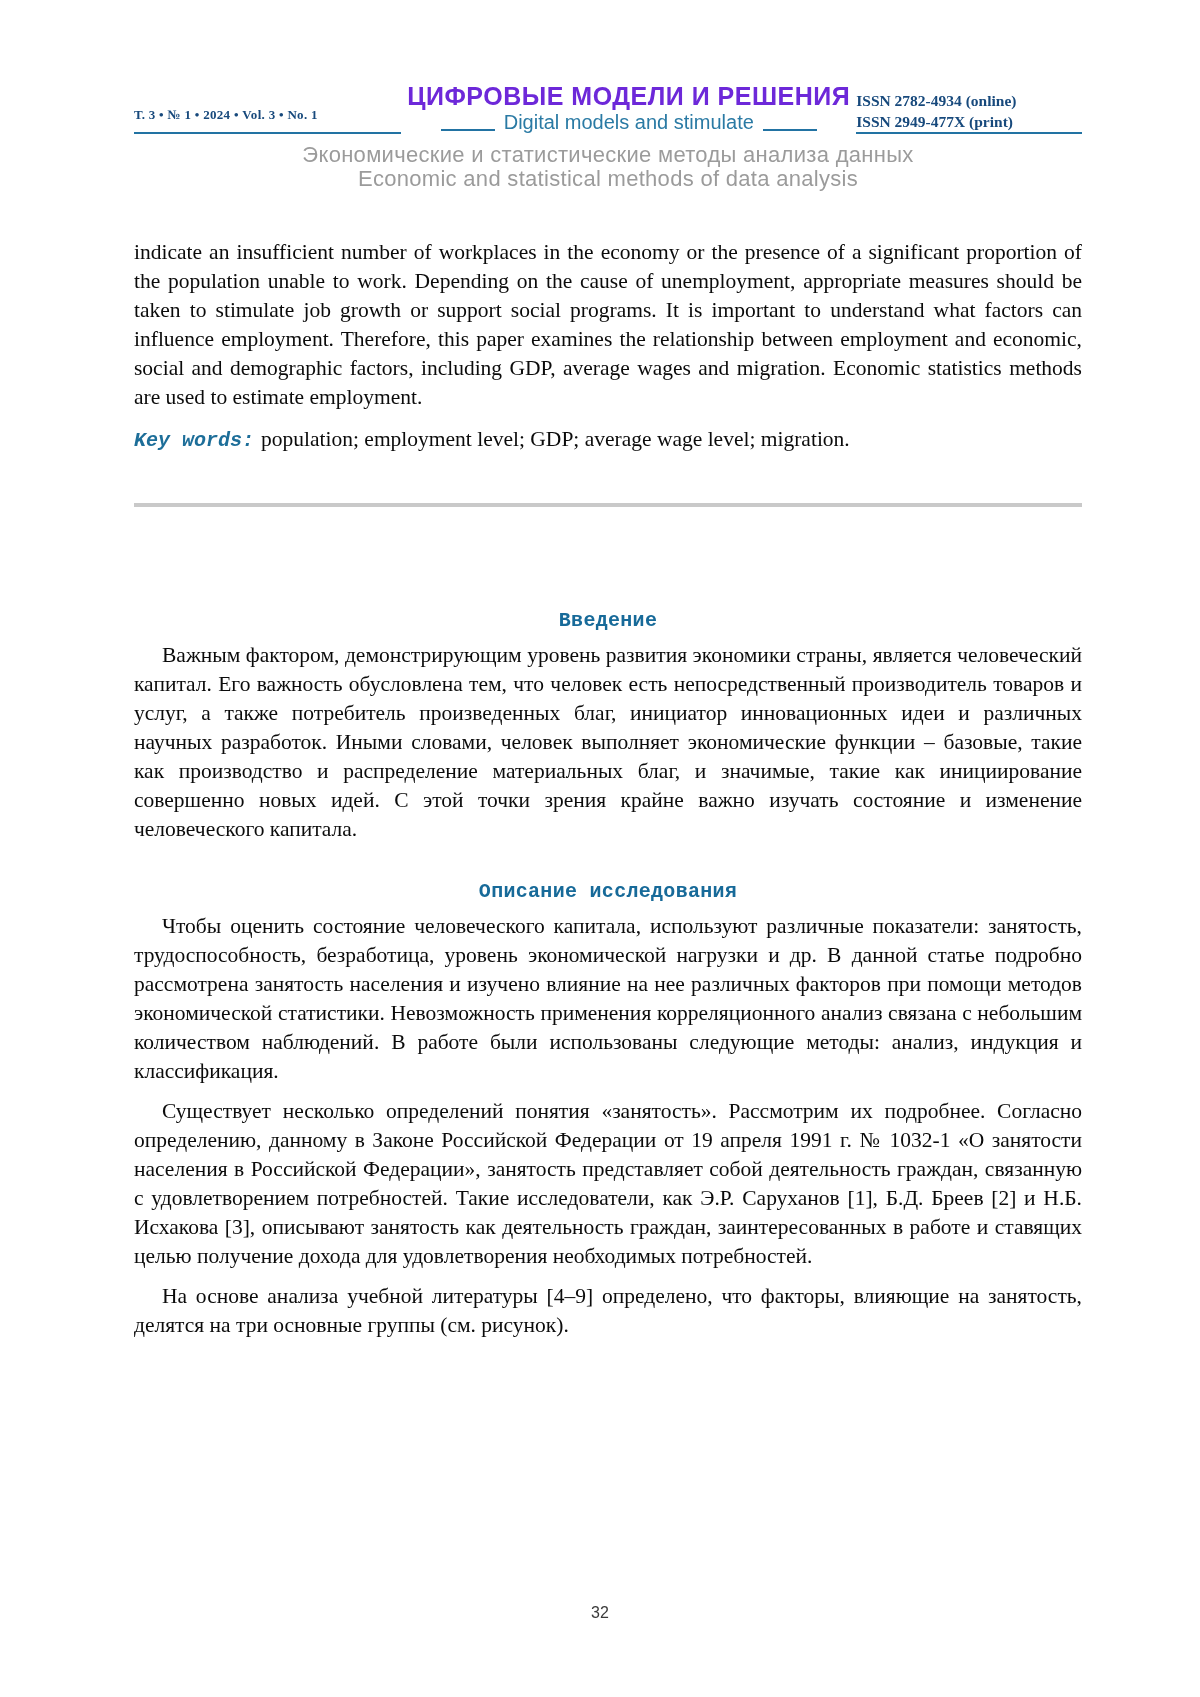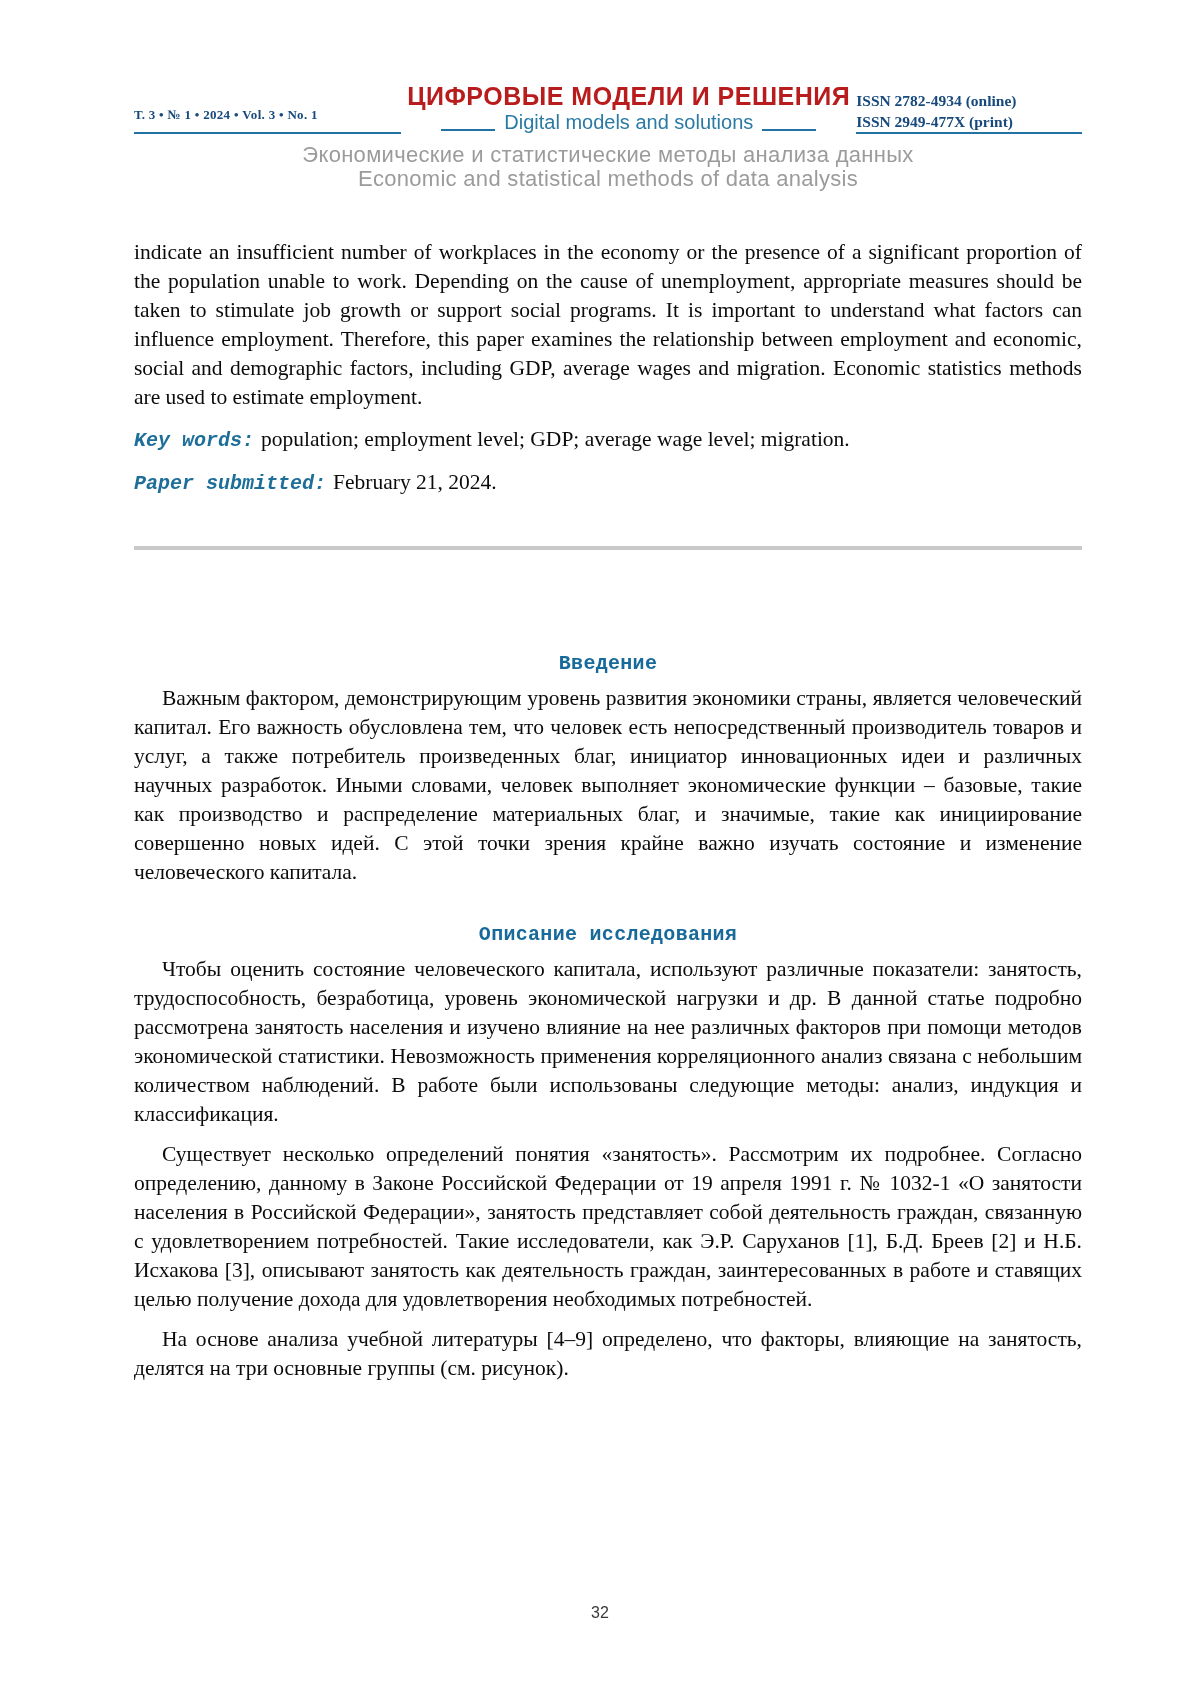--- a/index.html
+++ b/index.html
@@ -36,21 +36,21 @@
   }
   .hdr-center {
     flex: 1;
     text-align: center;
     padding: 0 6px;
   }
   .hdr-title-ru {
     font-family: "Liberation Sans", sans-serif;
     font-weight: bold;
     font-size: 25px;
-    color: #b91c1c;
+    color: #6d28d9;
     letter-spacing: 0.5px;
     white-space: nowrap;
   }
   .hdr-title-en-row {
     display: flex;
     align-items: flex-end;
     justify-content: center;
     gap: 9px;
   }
   .line-seg {
@@ -136,21 +136,21 @@
 <body>
 
 <div class="page">
 
   <div class="header-row">
     <div class="hdr-left">Т. 3 • № 1 • 2024 • Vol. 3 • No. 1</div>
     <div class="hdr-center">
       <div class="hdr-title-ru">ЦИФРОВЫЕ МОДЕЛИ И РЕШЕНИЯ</div>
       <div class="hdr-title-en-row">
         <span class="line-seg"></span>
-        <span class="hdr-title-en">Digital models and solutions</span>
+        <span class="hdr-title-en">Digital models and stimulate</span>
         <span class="line-seg"></span>
       </div>
     </div>
     <div class="hdr-right">
       <div>ISSN 2782-4934 (online)</div>
       <div>ISSN 2949-477X (print)</div>
     </div>
   </div>
 
   <div class="subtitle">
@@ -158,23 +158,20 @@
     <div>Economic and statistical methods of data analysis</div>
   </div>
 
   <div class="body-text">
     <p class="body-par">indicate an insufficient number of workplaces in the economy or the presence of a significant proportion of the population unable to work. Depending on the cause of unemployment, appropriate measures should be taken to stimulate job growth or support social programs. It is important to understand what factors can influence employment. Therefore, this paper examines the relationship between employment and economic, social and demographic factors, including GDP, average wages and migration. Economic statistics methods are used to estimate employment.</p>
 
     <p class="body-par meta">
       <span class="lead-label">Key words:</span><span>population; employment level; GDP; average wage level; migration.</span>
     </p>
 
-    <p class="body-par meta">
-      <span class="lead-label">Paper submitted:</span><span>February 21, 2024.</span>
-    </p>
 
 
     <div class="divider"></div>
 
     <h2 class="section-heading h-intro">Введение</h2>
     <p class="body-par indent">Важным фактором, демонстрирующим уровень развития экономики страны, является человеческий капитал. Его важность обусловлена тем, что человек есть непосредственный производитель товаров и услуг, а также потребитель произведенных благ, инициатор инновационных идеи и различных научных разработок. Иными словами, человек выполняет экономические функции – базовые, такие как производство и распределение материальных благ, и значимые, такие как инициирование совершенно новых идей. С этой точки зрения крайне важно изучать состояние и изменение человеческого капитала.</p>
 
     <h2 class="section-heading h-desc">Описание исследования</h2>
     <p class="body-par indent">Чтобы оценить состояние человеческого капитала, используют различные показатели: занятость, трудоспособность, безработица, уровень экономической нагрузки и др. В данной статье подробно рассмотрена занятость населения и изучено влияние на нее различных факторов при помощи методов экономической статистики. Невозможность применения корреляционного анализ связана с небольшим количеством наблюдений. В работе были использованы следующие методы: анализ, индукция и классификация.</p>
     <p class="body-par indent gap-par">Существует несколько определений понятия «занятость». Рассмотрим их подробнее. Согласно определению, данному в Законе Российской Федерации от 19 апреля 1991 г. № 1032-1 «О занятости населения в Российской Федерации», занятость представляет собой деятельность граждан, связанную с удовлетворением потребностей. Такие исследователи, как Э.Р. Саруханов [1], Б.Д. Бреев [2] и Н.Б. Исхакова [3], описывают занятость как деятельность граждан, заинтересованных в работе и ставящих целью получение дохода для удовлетворения необходимых потребностей.</p>

